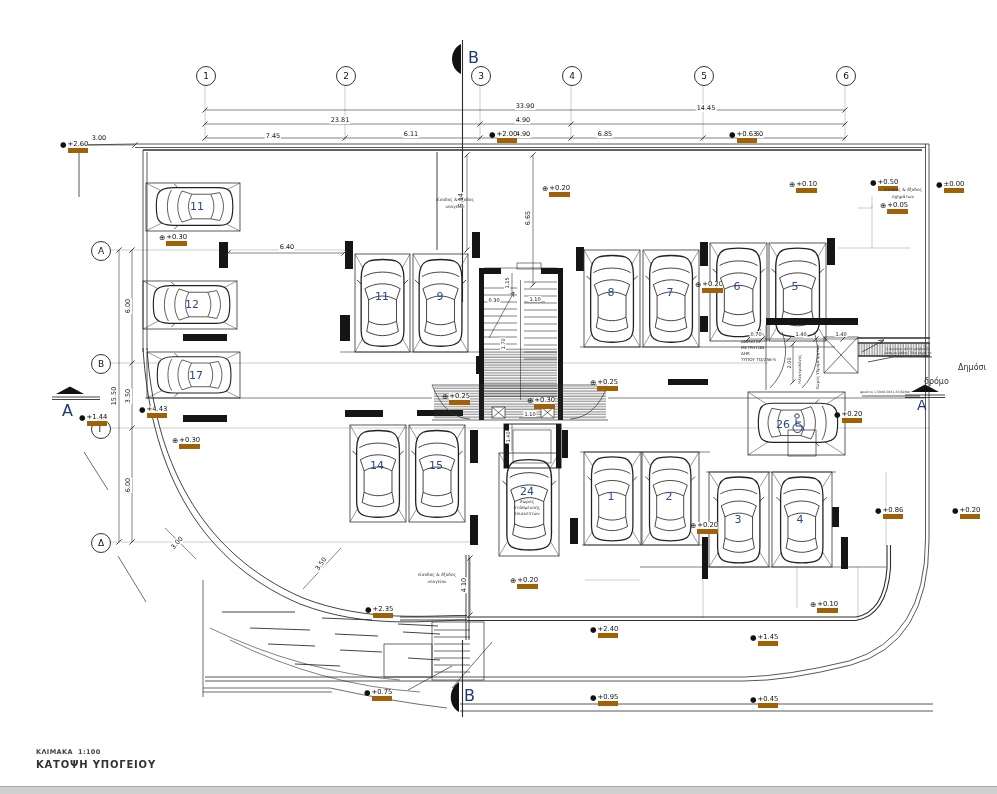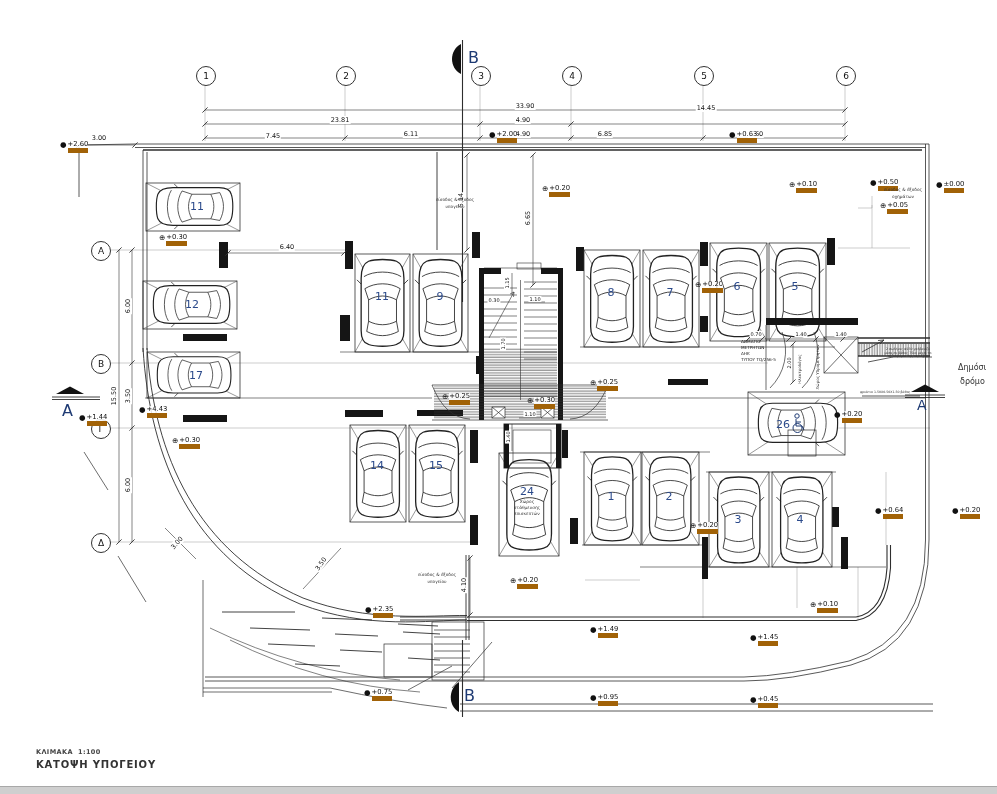--- a/index.html
+++ b/index.html
@@ -461,33 +461,33 @@
 <span class="elev" style="left:690px;top:522px">
       <i class="sy">⊕</i>
       <i class="lb">+0.20</i>
     </span>
 <span class="elev" style="left:510px;top:577px">
       <i class="sy">⊕</i>
       <i class="lb">+0.20</i>
     </span>
 <span class="elev" style="left:875px;top:507px">
       <i class="sy">●</i>
-      <i class="lb">+0.64</i>
+      <i class="lb">+0.86</i>
     </span>
 <span class="elev" style="left:952px;top:507px">
       <i class="sy">●</i>
       <i class="lb">+0.20</i>
     </span>
 <span class="elev" style="left:810px;top:601px">
       <i class="sy">⊕</i>
       <i class="lb">+0.10</i>
     </span>
 <span class="elev" style="left:590px;top:626px">
       <i class="sy">●</i>
-      <i class="lb">+1.49</i>
+      <i class="lb">+2.40</i>
     </span>
 <span class="elev" style="left:750px;top:634px">
       <i class="sy">●</i>
       <i class="lb">+1.45</i>
     </span>
 <span class="elev" style="left:590px;top:694px">
       <i class="sy">●</i>
       <i class="lb">+0.95</i>
     </span>
 <span class="elev" style="left:750px;top:696px">
@@ -503,21 +503,21 @@
       <i class="lb">+0.75</i>
     </span>
 
 <span class="nt" style="left:455px;top:199px">είσοδος &amp; έξοδος</span>
 <span class="nt" style="left:455px;top:206px">υπογείου</span>
 <span class="nt" style="left:437px;top:574px">είσοδος &amp; έξοδος</span>
 <span class="nt" style="left:437px;top:581px">υπογείου</span>
 <span class="nt" style="left:903px;top:189px">είσοδος &amp; έξοδος</span>
 <span class="nt" style="left:903px;top:196px">οχημάτων</span>
 <span class="road" style="left:958px;top:363px">Δημόσι</span>
-<span class="road" style="left:960px;top:377px">δρόμο</span>
+<span class="road" style="left:924px;top:377px">δρόμο</span>
 <span class="ntl" style="left:741px;top:339px">ΔΩΜΑΤΙΟ</span>
 <span class="ntl" style="left:741px;top:345px">ΜΕΤΡΗΤΩΝ</span>
 <span class="ntl" style="left:741px;top:351px">ΑΗΚ</span>
 <span class="ntl" style="left:741px;top:357px">ΤΥΠΟΥ TQ/256-5</span>
 <span class="vert" style="left:799px;top:369px">Ηλεκτρολόγος</span>
 <span class="vert" style="left:817px;top:367px">Χώρος Υδρομετρητών</span>
 <span class="tiny" style="left:884px;top:348px;width:48px;text-align:center">2 σωλήνες Φ150 γαλβανιζέ μέσα σε βάθος 75εκ μέχρι το πεζοδρόμιο της περιοχής</span>
 <span class="tiny" style="left:860px;top:391px;width:60px">φρεάτιο 1.50Χ0.50Χ1.50 βάθος</span>
 
 <span class="sec" style="left:468px;top:48px">B</span>

